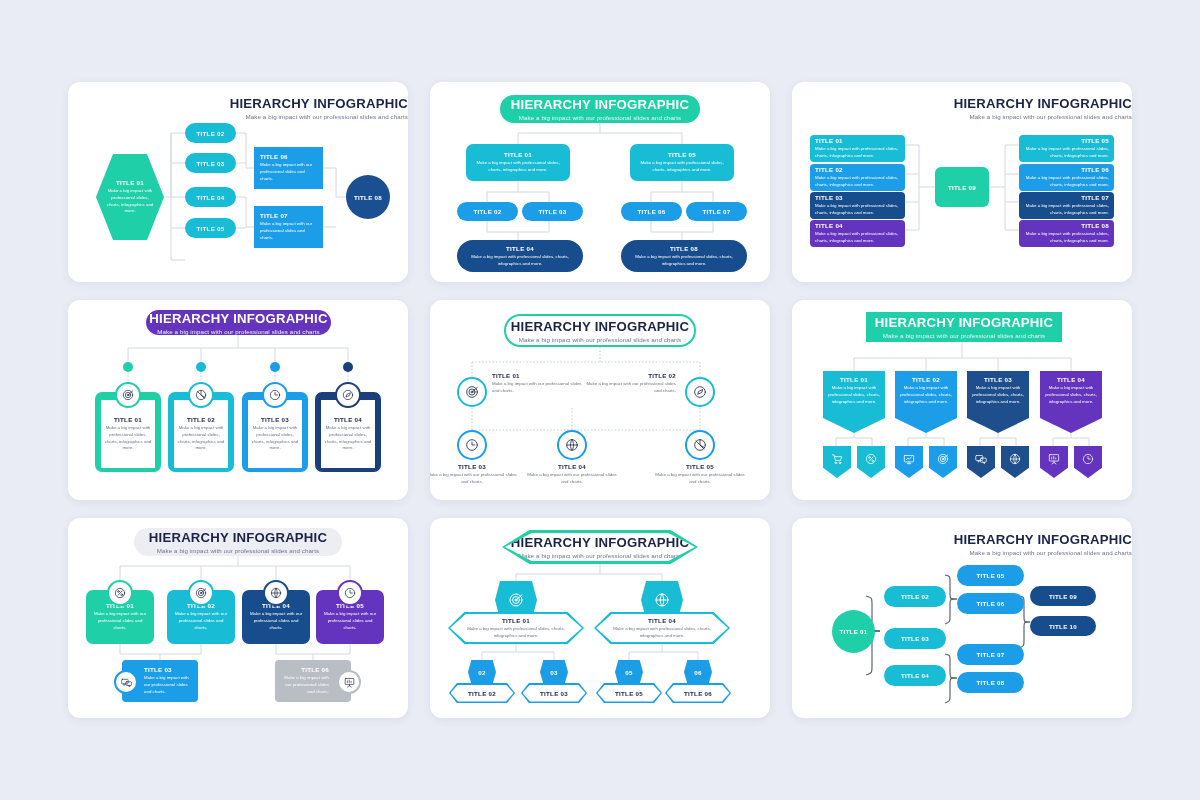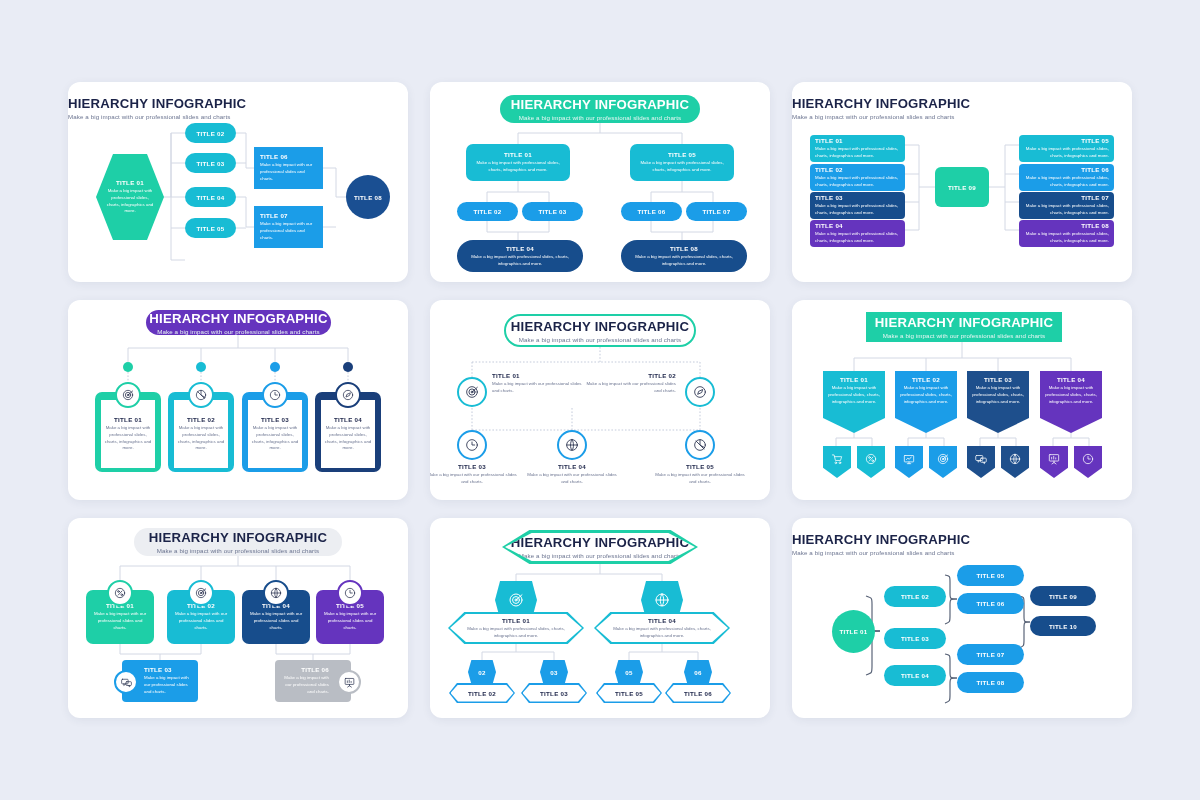--- a/index.html
+++ b/index.html
@@ -17,21 +17,21 @@
     grid-template-rows:repeat(3,200px);
     column-gap:22px; row-gap:18px;
   }
   .card {
     background:#fff;
     border-radius:12px;
     position:relative;
     overflow:hidden;
     box-shadow:0 2px 10px rgba(40,50,90,.07);
   }
-  .hdr { text-align:left; }
+  .hdr { text-align:right; }
   .h-title {
     font-weight:bold; letter-spacing:.2px;
     color:#1b2348; font-size:13.2px;
   }
   .h-sub { color:#6b7490; font-size:6.2px; margin-top:2px; letter-spacing:.1px;}
   .white .h-title{color:#fff;} .white .h-sub{color:#eaf7f4;}
 
   svg.lines { position:absolute; left:0; top:0; width:100%; height:100%; pointer-events:none; }
   .ln { stroke:#d3d8e4; stroke-width:1; fill:none; }
   .lnd { stroke:#c4cbdb; stroke-width:1; fill:none; stroke-dasharray:1.6 1.8; }

